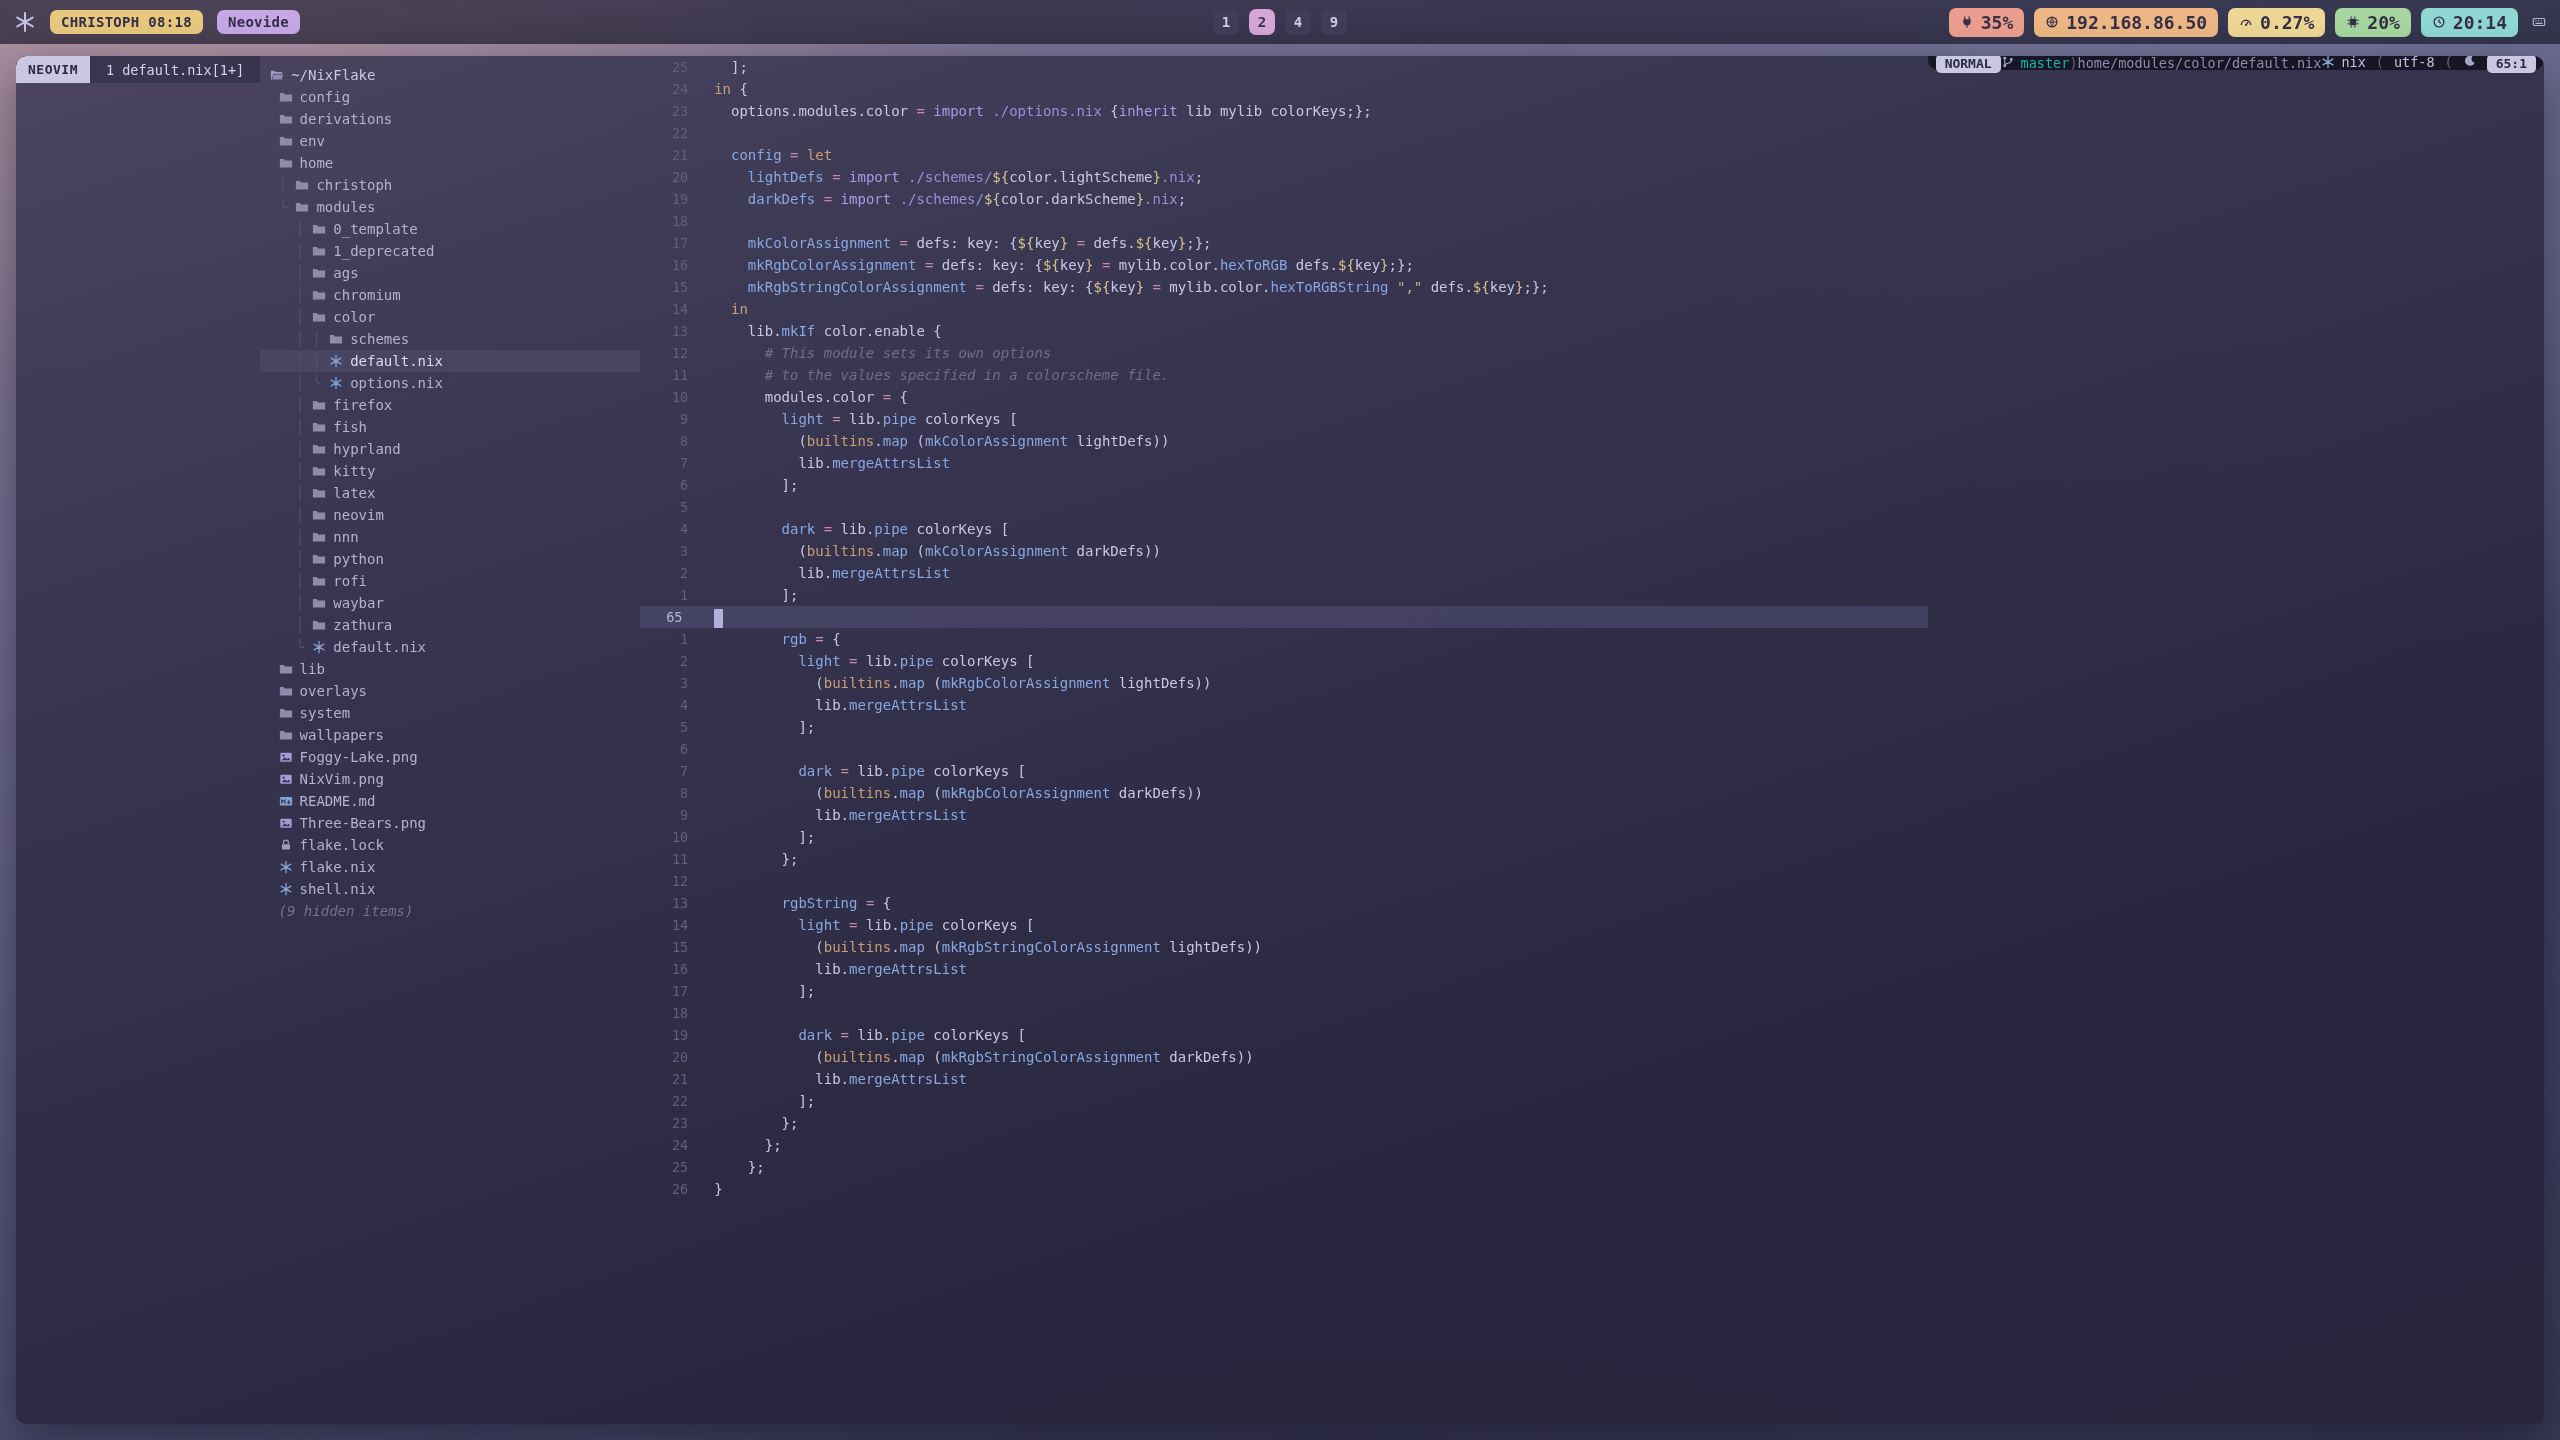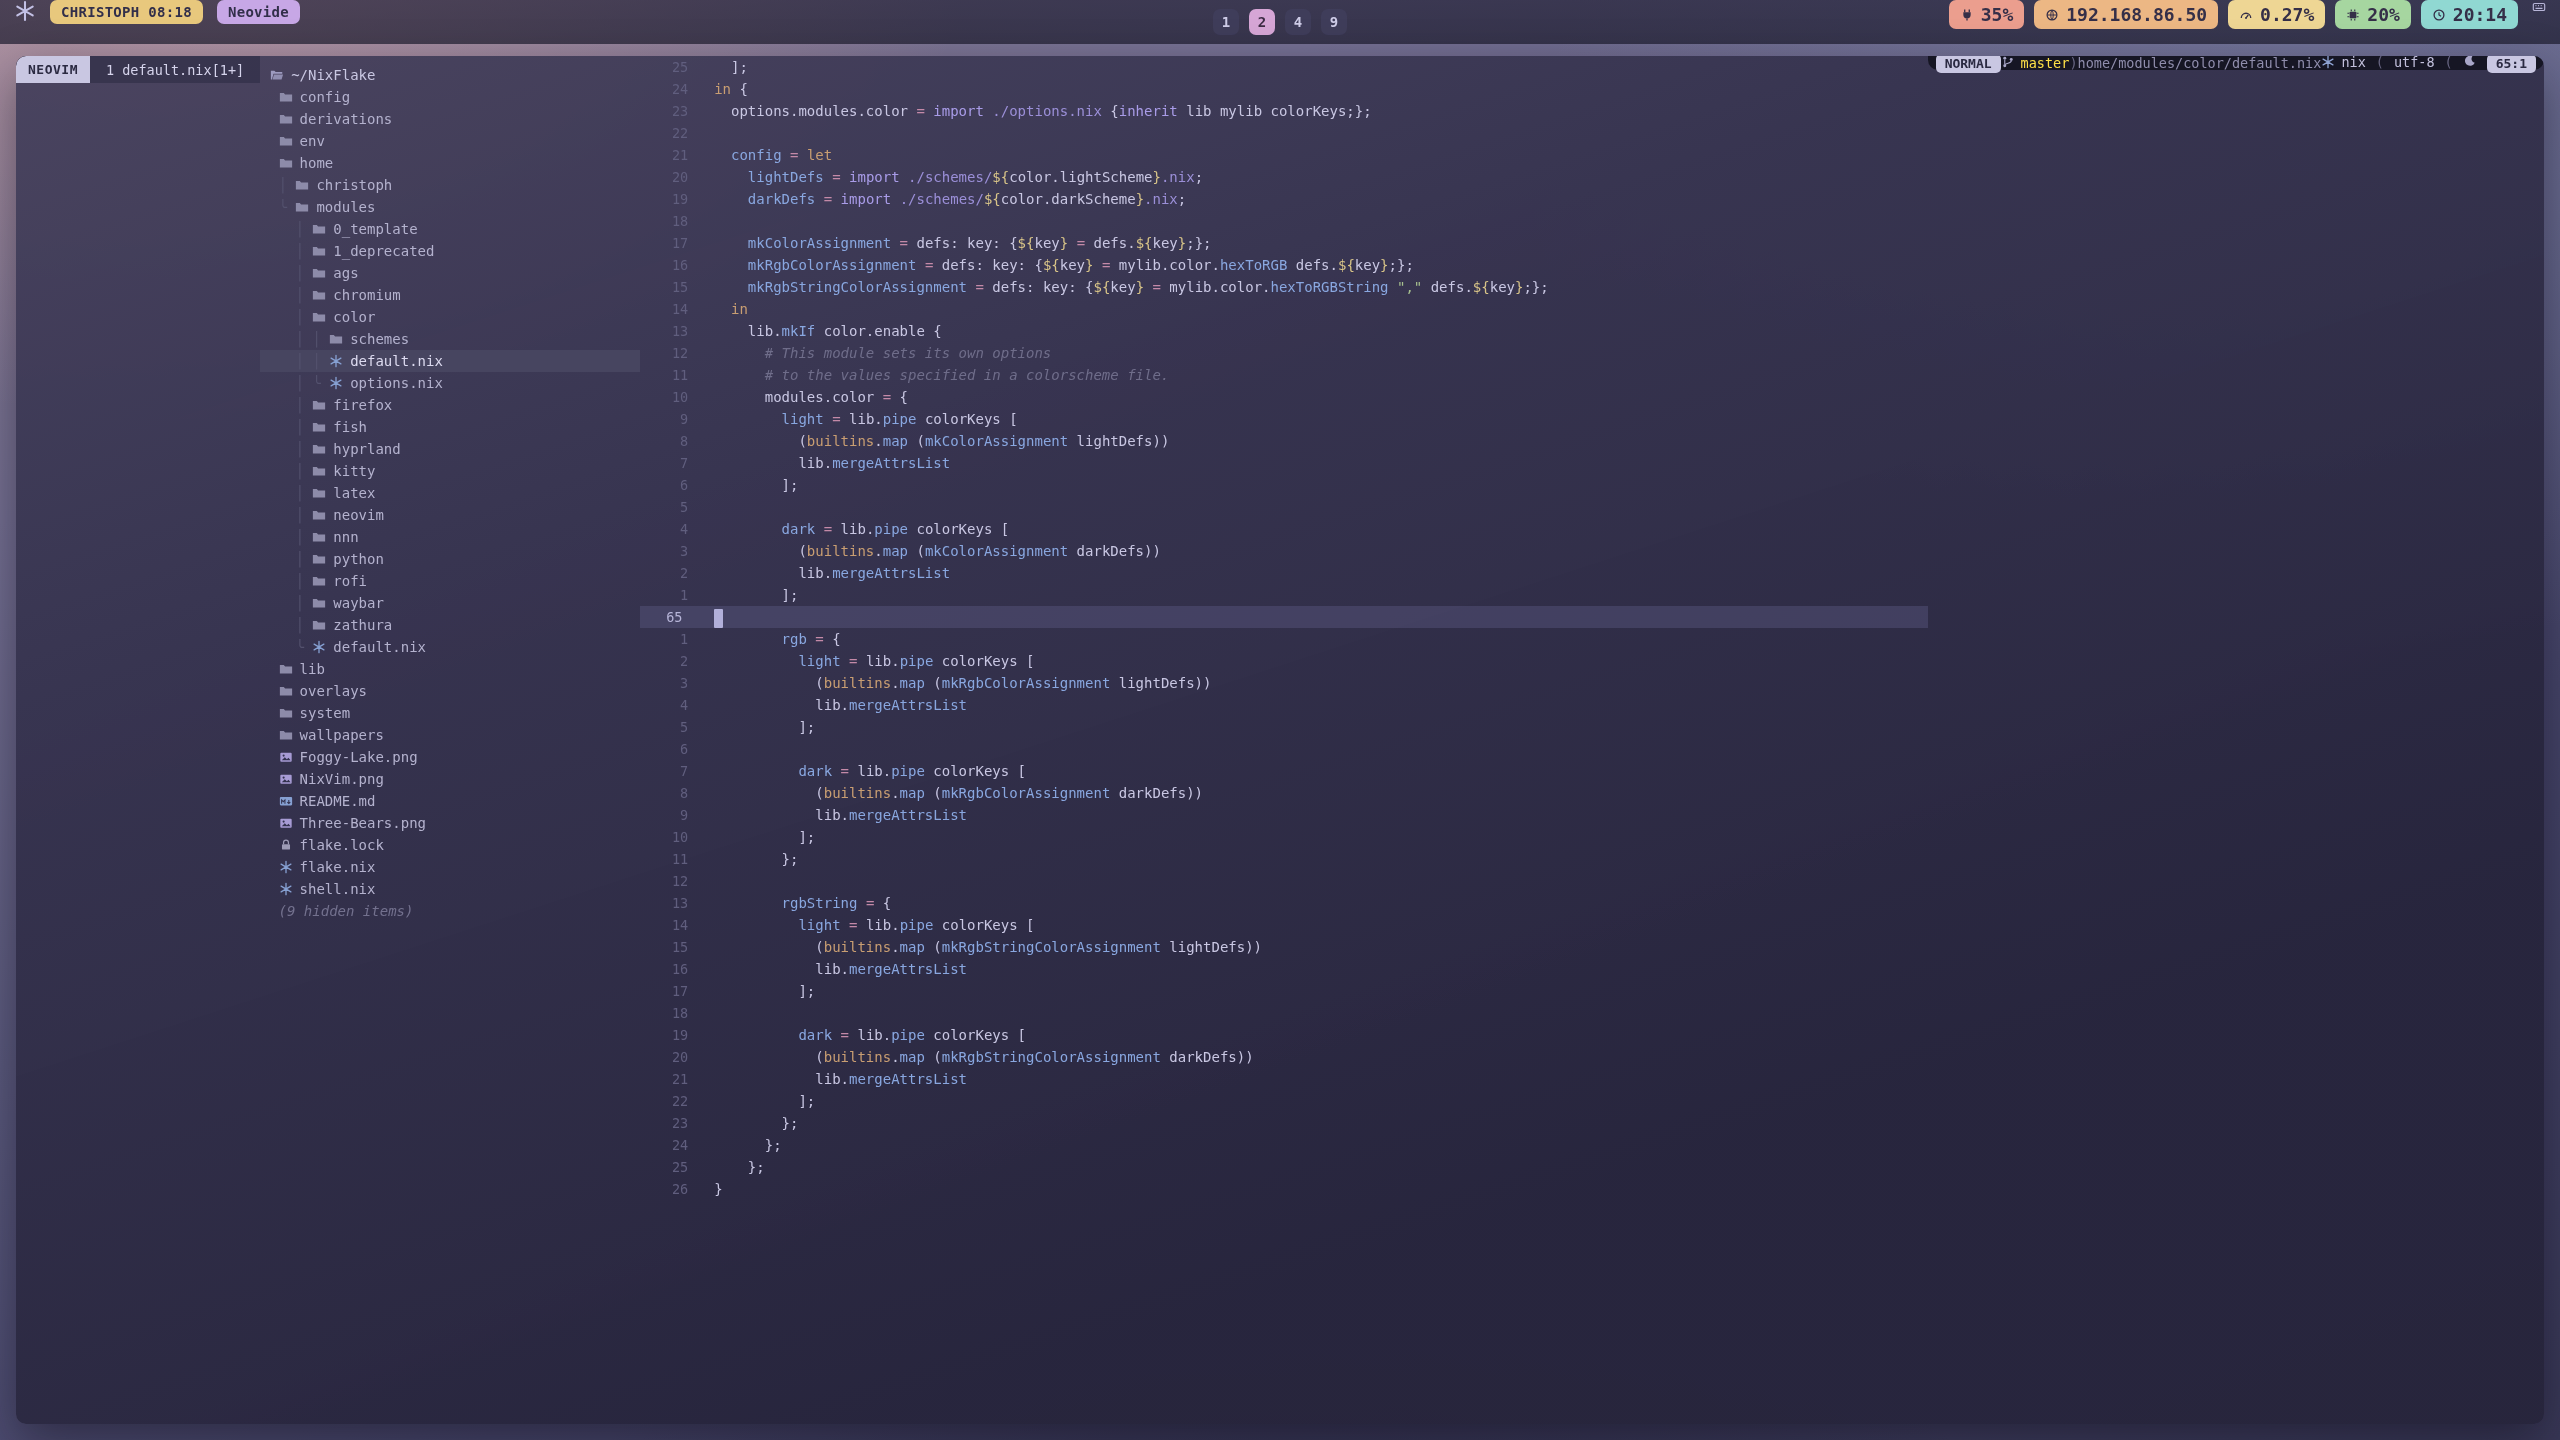--- a/index.html
+++ b/index.html
@@ -10,21 +10,21 @@
     background:
       radial-gradient(1400px 900px at 8% -5%, rgba(232,180,186,0.50), rgba(232,180,186,0) 55%),
       radial-gradient(1300px 800px at 90% 12%, rgba(150,160,200,0.35), rgba(150,160,200,0) 60%),
       radial-gradient(1200px 700px at 50% 120%, rgba(36,34,60,0.85), rgba(36,34,60,0) 70%),
       linear-gradient(160deg,#8e7f94 0%,#757093 22%,#5b5a7e 45%,#46456a 68%,#393857 100%);
   }
   .icon{display:inline-flex;line-height:0}
   .icon svg{width:14px;height:14px}
 
   
-  .topbar{position:absolute;top:0;left:0;right:0;height:44px;display:flex;align-items:flex-start;gap:14px;padding:0 14px;
+  .topbar{position:absolute;top:0;left:0;right:0;height:44px;display:flex;align-items:center;gap:14px;padding:0 14px;
     background:linear-gradient(180deg,rgba(34,32,54,0.70),rgba(28,27,46,0.70))}
   .logo{color:#c3c1e6}
   .logo svg{width:22px;height:22px}
   .badge{padding:4px 11px;border-radius:7px;font-size:14px;font-weight:bold;color:#322f4a;letter-spacing:.3px}
   .badge.user{background:#e8c87d}
   .badge.app{background:#c7a7e6}
   .workspaces{position:absolute;left:50%;top:50%;transform:translate(-50%,-50%);display:flex;gap:10px}
   .ws{min-width:26px;height:26px;display:flex;align-items:center;justify-content:center;border-radius:7px;
     background:#3f3d5a;color:#cfcde8;font-size:14px;font-weight:bold}
   .ws.active{background:#d6a6d6;color:#3c2b44}
@@ -74,21 +74,21 @@
   .t-fn{color:#89a7e0}
   .t-bi{color:#c99e72}
   .t-com{color:#6f6d8a;font-style:italic}
   .t-str{color:#a7c08f}
   .t-op{color:#c48aa8}
 
   
   .statusline{height:14px;flex:none;display:flex;align-items:center;padding:6px 8px;
     background:rgba(20,19,33,0.92);font-size:13.5px;border-radius:0 0 10px 10px}
   .mode,.pos{background:#c9c7e2;color:#2b2a42;font-weight:bold;padding:2px 9px;border-radius:5px;font-size:13px}
-  .branch{color:#fde047;display:flex;align-items:flex-start;gap:6px}
+  .branch{color:#14b8a6;display:flex;align-items:flex-start;gap:6px}
   .branch .icon{color:#a8a6c8}
   .sep{color:#686683}
   .path{color:#8f8dac}
   .right{margin-left:auto;display:flex;align-items:flex-start;gap:10px}
   .ft{color:#c2c0dc;display:flex;align-items:center;gap:6px}
   .ft .icon{color:#8fa4d4}
   .enc{color:#c2c0dc}
   .moon{color:#a8a6c8}
 </style>
 </head>

